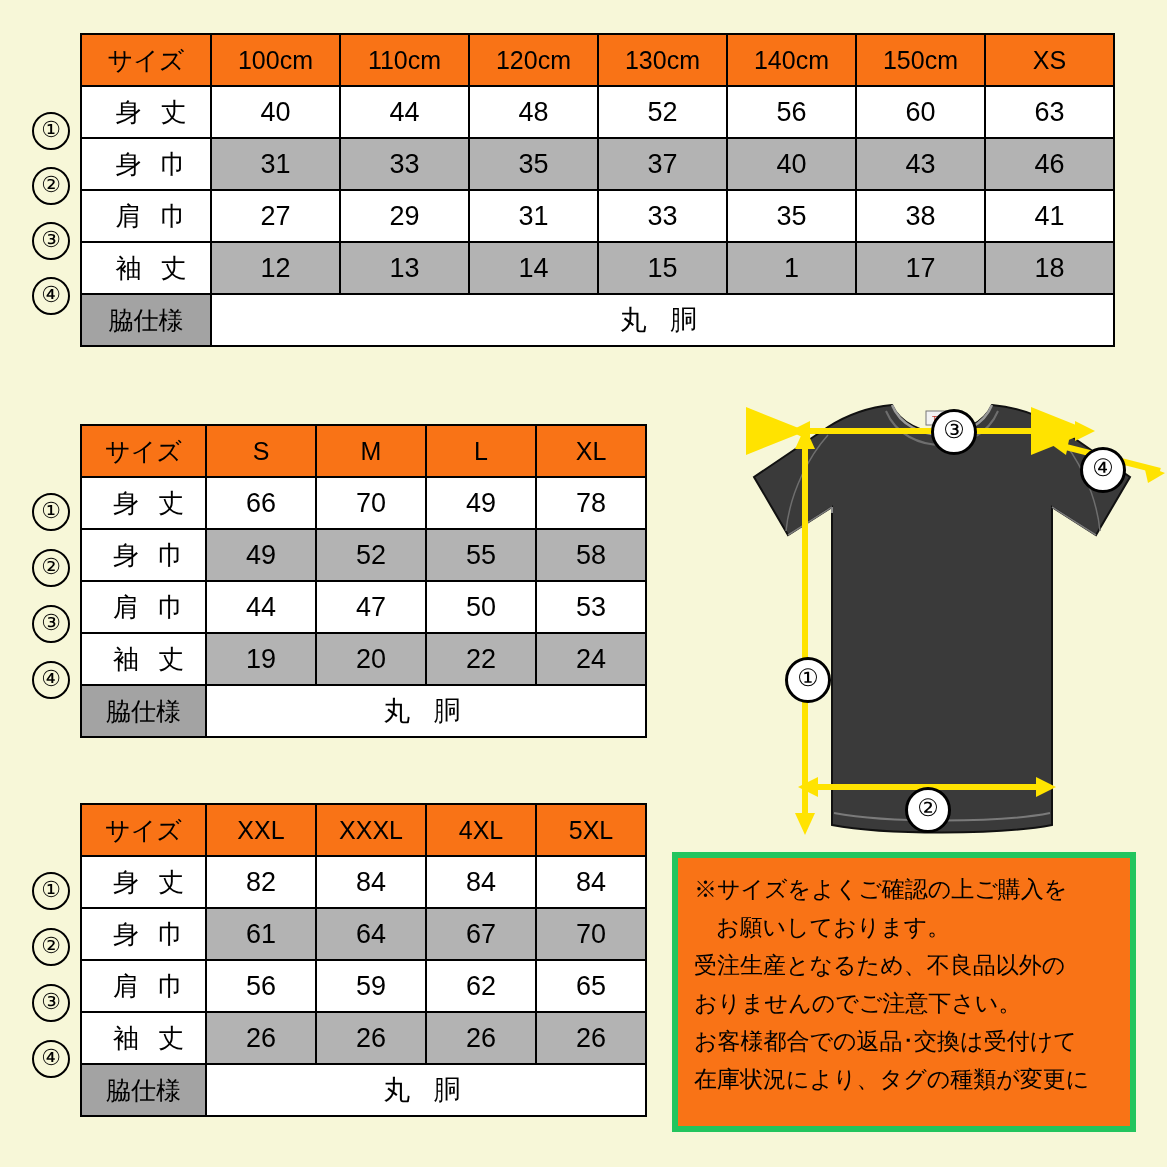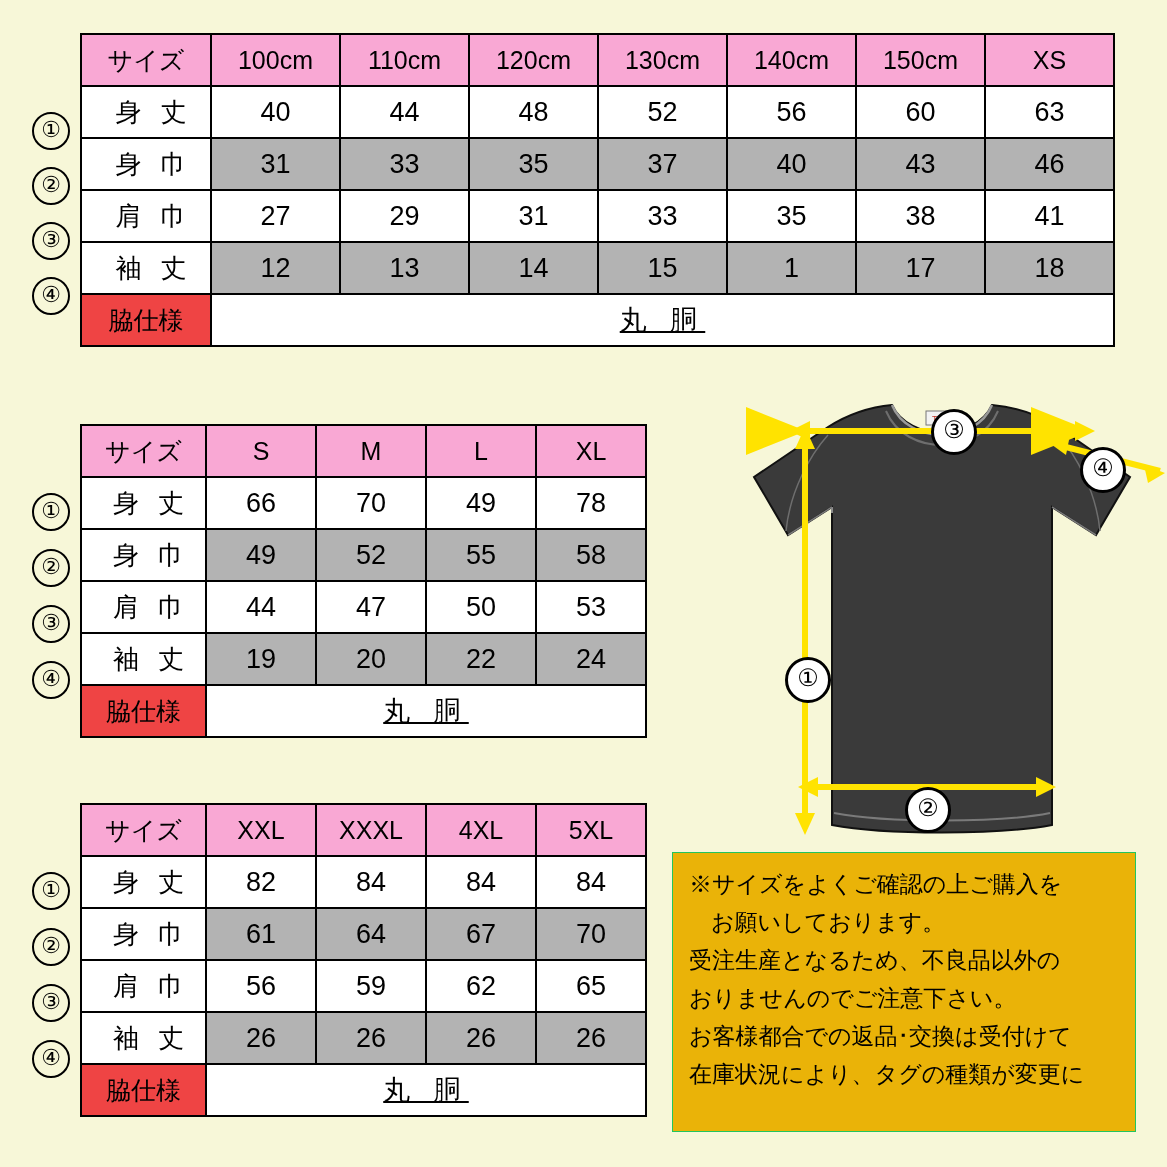--- a/index.html
+++ b/index.html
@@ -31,45 +31,44 @@
   .size-table td {
     border: 2px solid #000;
     text-align: center;
     vertical-align: middle;
     font-size: 27px;
     height: 50px;
     padding: 0;
     background: #ffffff;
   }
   .size-table td.hdr {
-    background: #f9a8d4;
+    background: #f97316;
     font-size: 25px;
   }
   .size-table td.rowlabel {
     background: #ffffff;
     font-size: 26px;
     letter-spacing: 6px;
     padding-left: 16px;
   }
   .size-table td.shade {
     background: #b3b3b3;
   }
   .size-table td.white {
     background: #ffffff;
   }
   .size-table td.wakilabel {
-    background: #ef4444;
+    background: #a3a3a3;
     font-size: 25px;
     letter-spacing: 0px;
   }
   .size-table td.marudou {
     background: #ffffff;
     font-size: 27px;
     letter-spacing: 8px;
-    text-decoration: underline;
   }
 
   
   .circ {
     position: absolute;
     width: 34px;
     height: 34px;
     border: 2.5px solid #000;
     border-radius: 50%;
     font-size: 22px;
@@ -103,22 +102,22 @@
     font-family: "Liberation Sans", sans-serif;
   }
 
   
   .note-box {
     position: absolute;
     left: 672px;
     top: 852px;
     width: 464px;
     height: 280px;
-    border: 1px solid #22c55e;
-    background: #eab308;
+    border: 6px solid #22c55e;
+    background: #f97316;
     box-sizing: border-box;
     padding: 12px 14px 10px 16px;
   }
   .note-line {
     font-size: 23px;
     line-height: 38px;
     white-space: nowrap;
     font-family: "Liberation Sans", sans-serif;
   }
   .note-line.indent { padding-left: 22px; }

